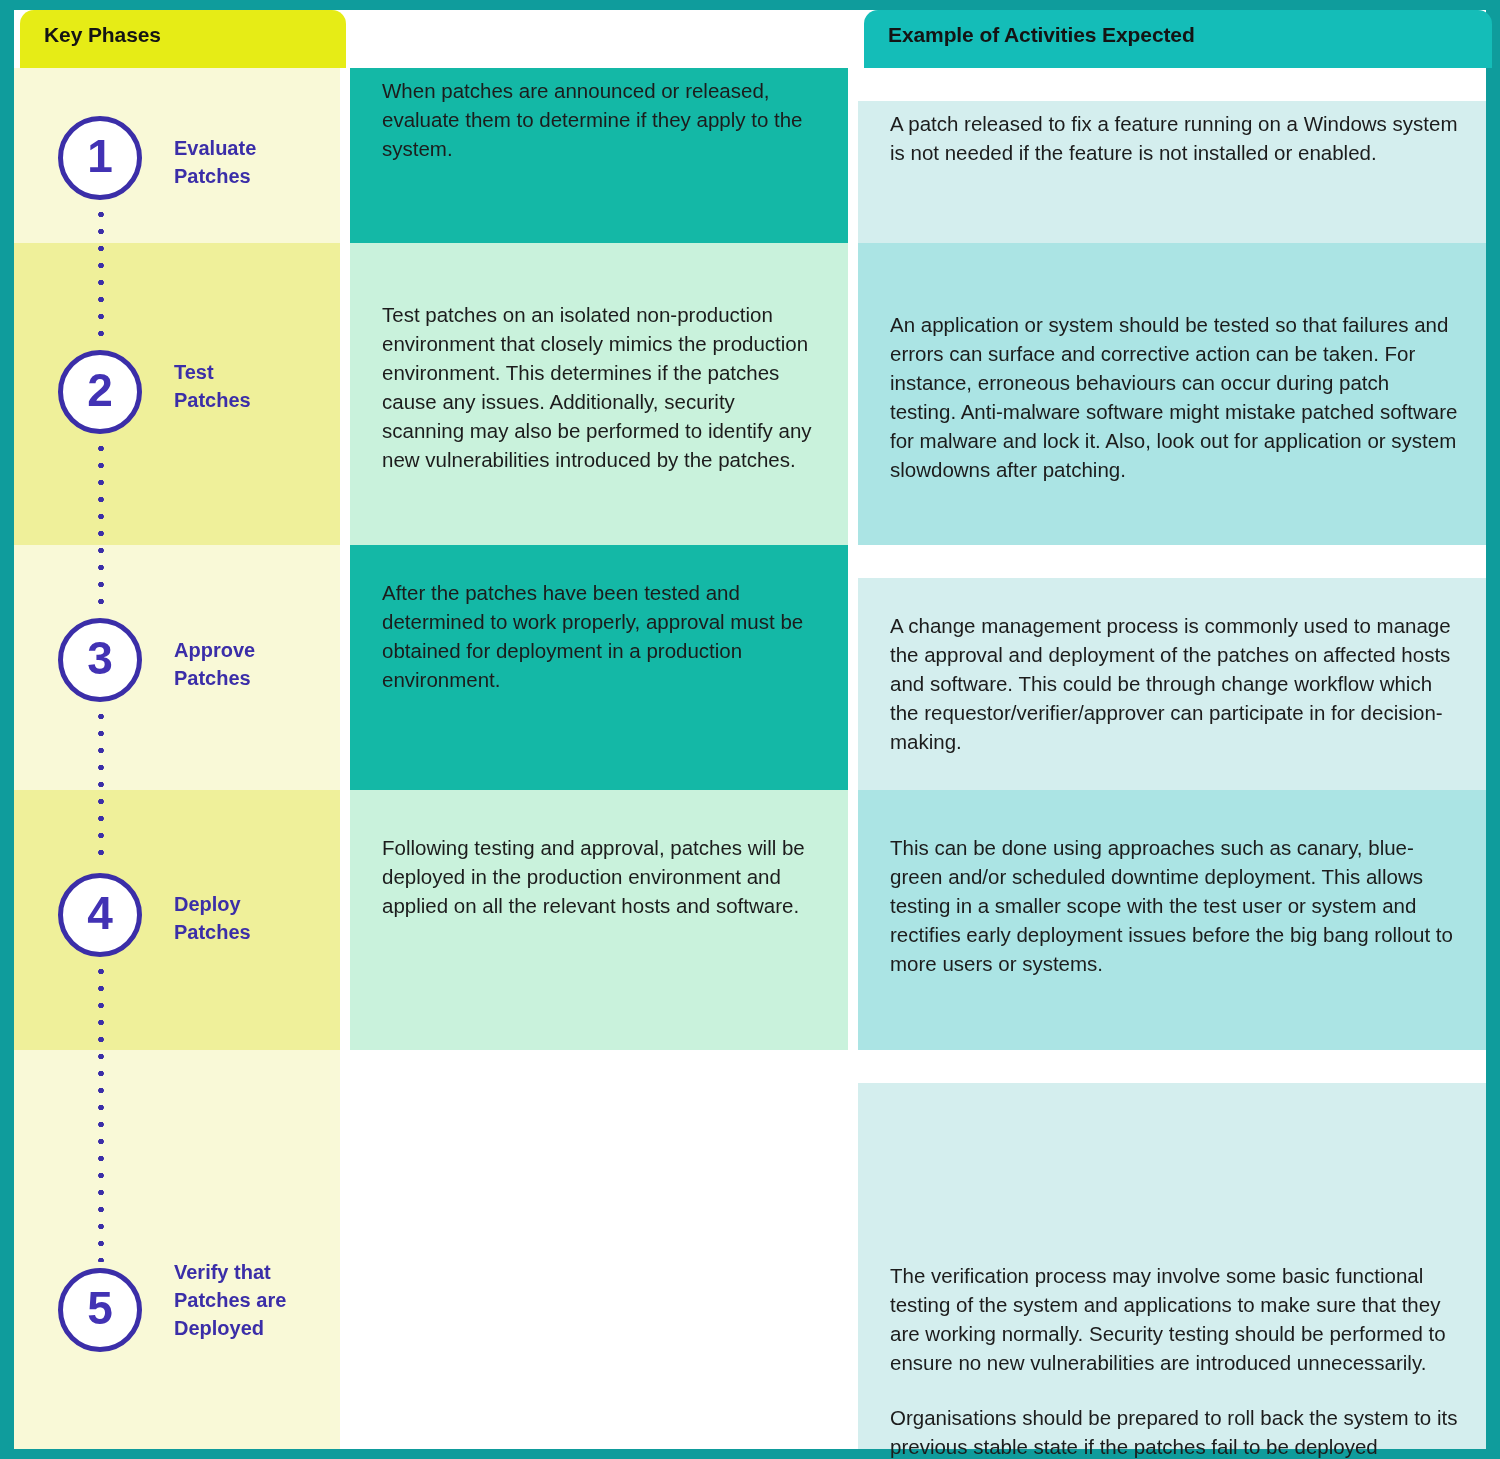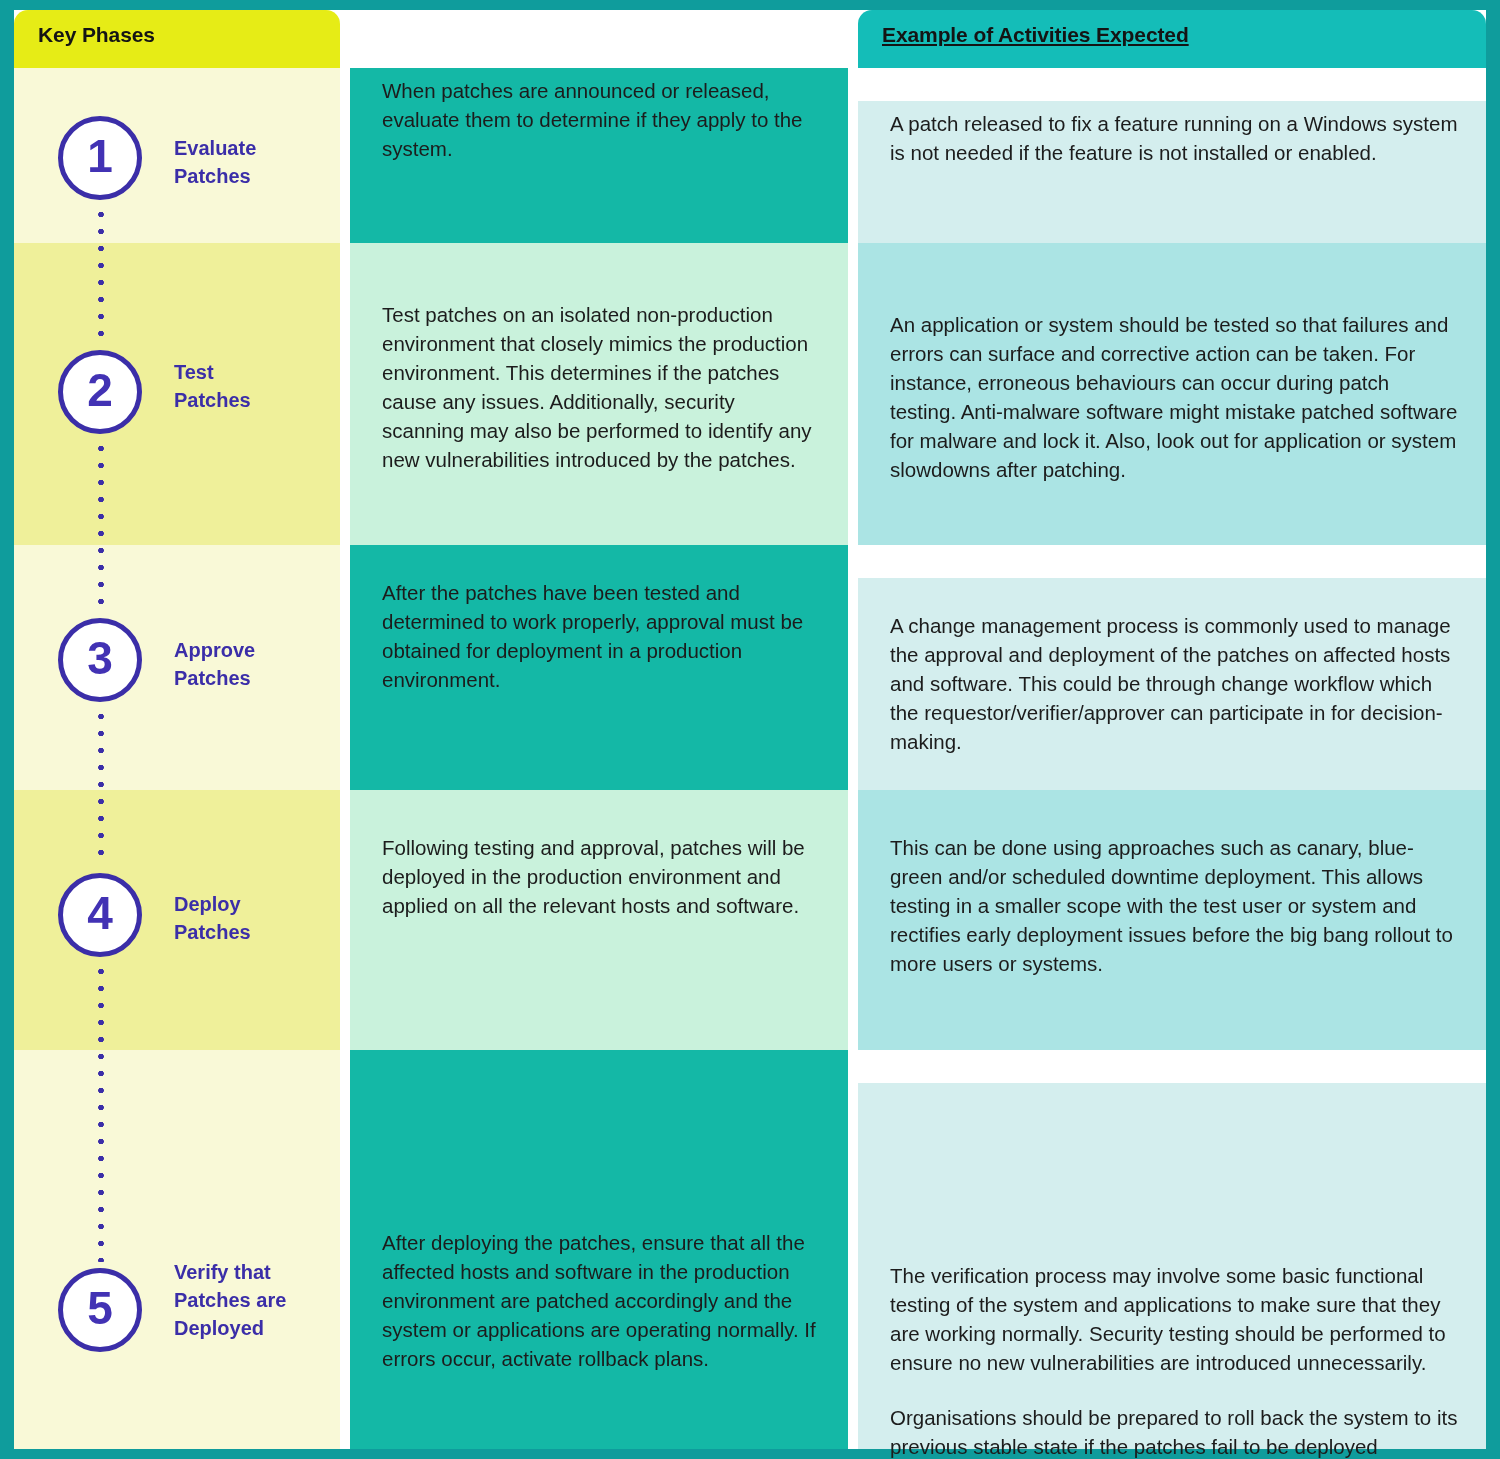--- a/index.html
+++ b/index.html
@@ -11,35 +11,35 @@
   }
   #table{
     position:absolute;
     left:14px; top:10px;
     width:1472px; height:1439px;
     background:#ffffff;
   }
 
   
   .header-row{
-    position:absolute;left:0;top:0;width:1432px;height:58px;border-radius:21px;
+    position:absolute;left:6px;top:0;width:1432px;height:58px;border-radius:21px;
   }
   .hcell{
     position:absolute;top:0;height:58px;
     border-radius:14px 14px 0 0;
     box-sizing:border-box;
     padding:10px 0 0 24px;
     font-weight:bold;font-size:21px;color:#141414;
     letter-spacing:-0.1px;
     font-family:"Liberation Sans", sans-serif;
   }
   .hcell span{display:block;line-height:30px;}
   #h0{left:0;   width:326px;background:#e6ec16;}
   #h1{left:336px;width:498px;background:#65e2a3;}
-  #h2{left:844px;width:628px;background:#14bdb8;text-decoration:underline;}
+  #h2{left:844px;width:628px;background:#14bdb8;}
 
   
   .body-wrap{position:absolute;left:0;top:58px;width:1472px;height:1381px;}
   .row{position:absolute;left:0;width:1472px;}
   .cell{position:absolute;top:0;bottom:0;box-sizing:border-box;}
   .c0{left:0;    width:326px;}
   .c1{left:336px;width:498px;}
   .c2{left:844px;width:628px;}
 
   
@@ -198,25 +198,20 @@
         <div class="cell c0">
           <div class="circle" style="top: 218px;">
             <span class="num">5</span>
           </div>
           <div class="phase-label" style="top: 208px;">
             <div>Verify that</div>
             <div>Patches are</div>
             <div>Deployed</div>
           </div>
         </div>
-        <div class="cell c1">
-          <div class="para t1" style="top: 178px;">
-            <p>After deploying the patches, ensure that all the affected hosts and software in the production environment are patched accordingly and the system or applications are operating normally. If errors occur, activate rollback plans.</p>
-          </div>
-        </div>
         <div class="cell c2">
           <div class="para t2" style="top: 178px;">
             <p>The verification process may involve some basic functional testing of the system and applications to make sure that they are working normally. Security testing should be performed to ensure no new vulnerabilities are introduced unnecessarily.</p>
             <p>Organisations should be prepared to roll back the system to its previous stable state if the patches fail to be deployed successfully, or if the result from any of the verifications mentioned in the prior step is not acceptable.</p>
           </div>
         </div>
       </div>
       <div style="position: absolute; left: 0px; top: 0px; width: 326px; height: 1381px; pointer-events: none;">
         <div class="dots" style="top: 138px; height: 138px;"></div>
         <div class="dots" style="top: 372px; height: 172px;"></div>

